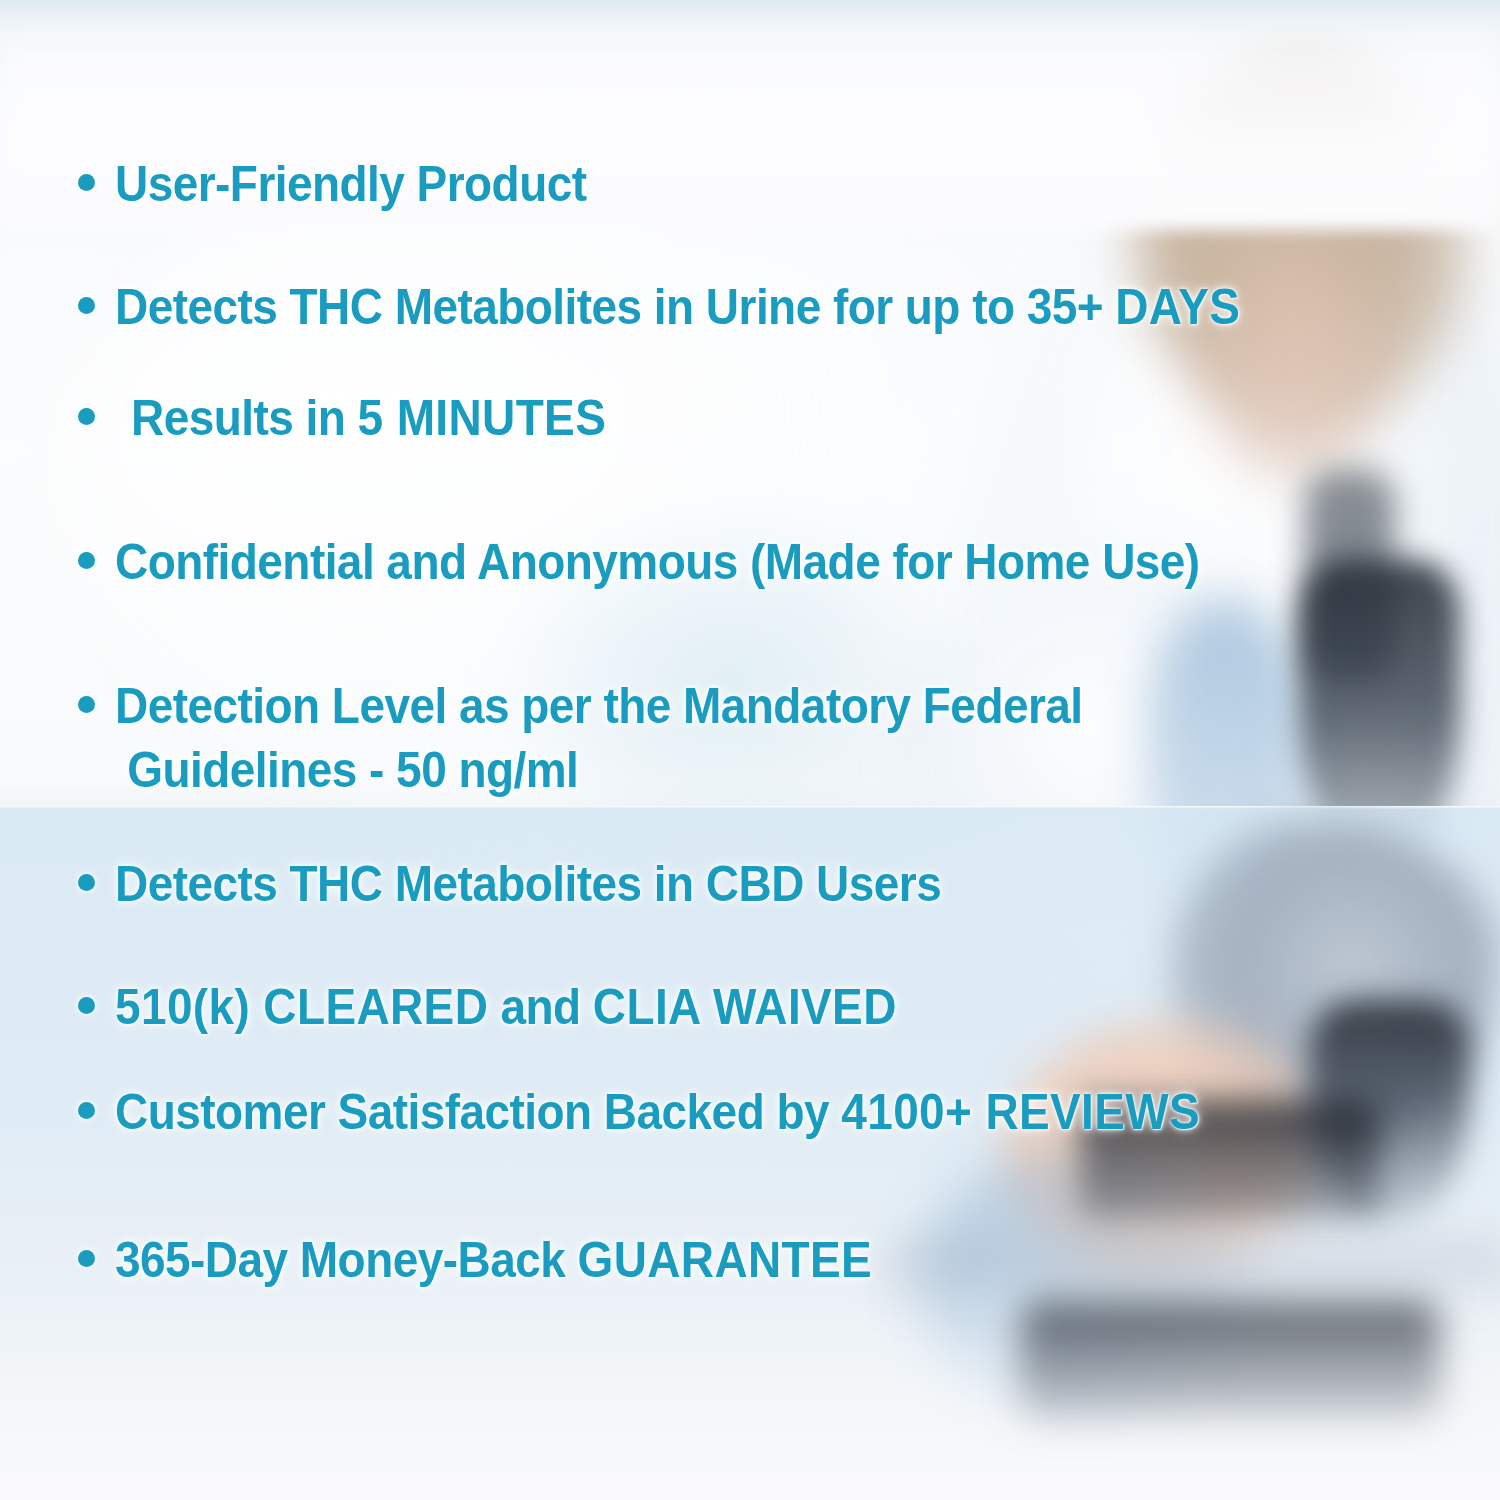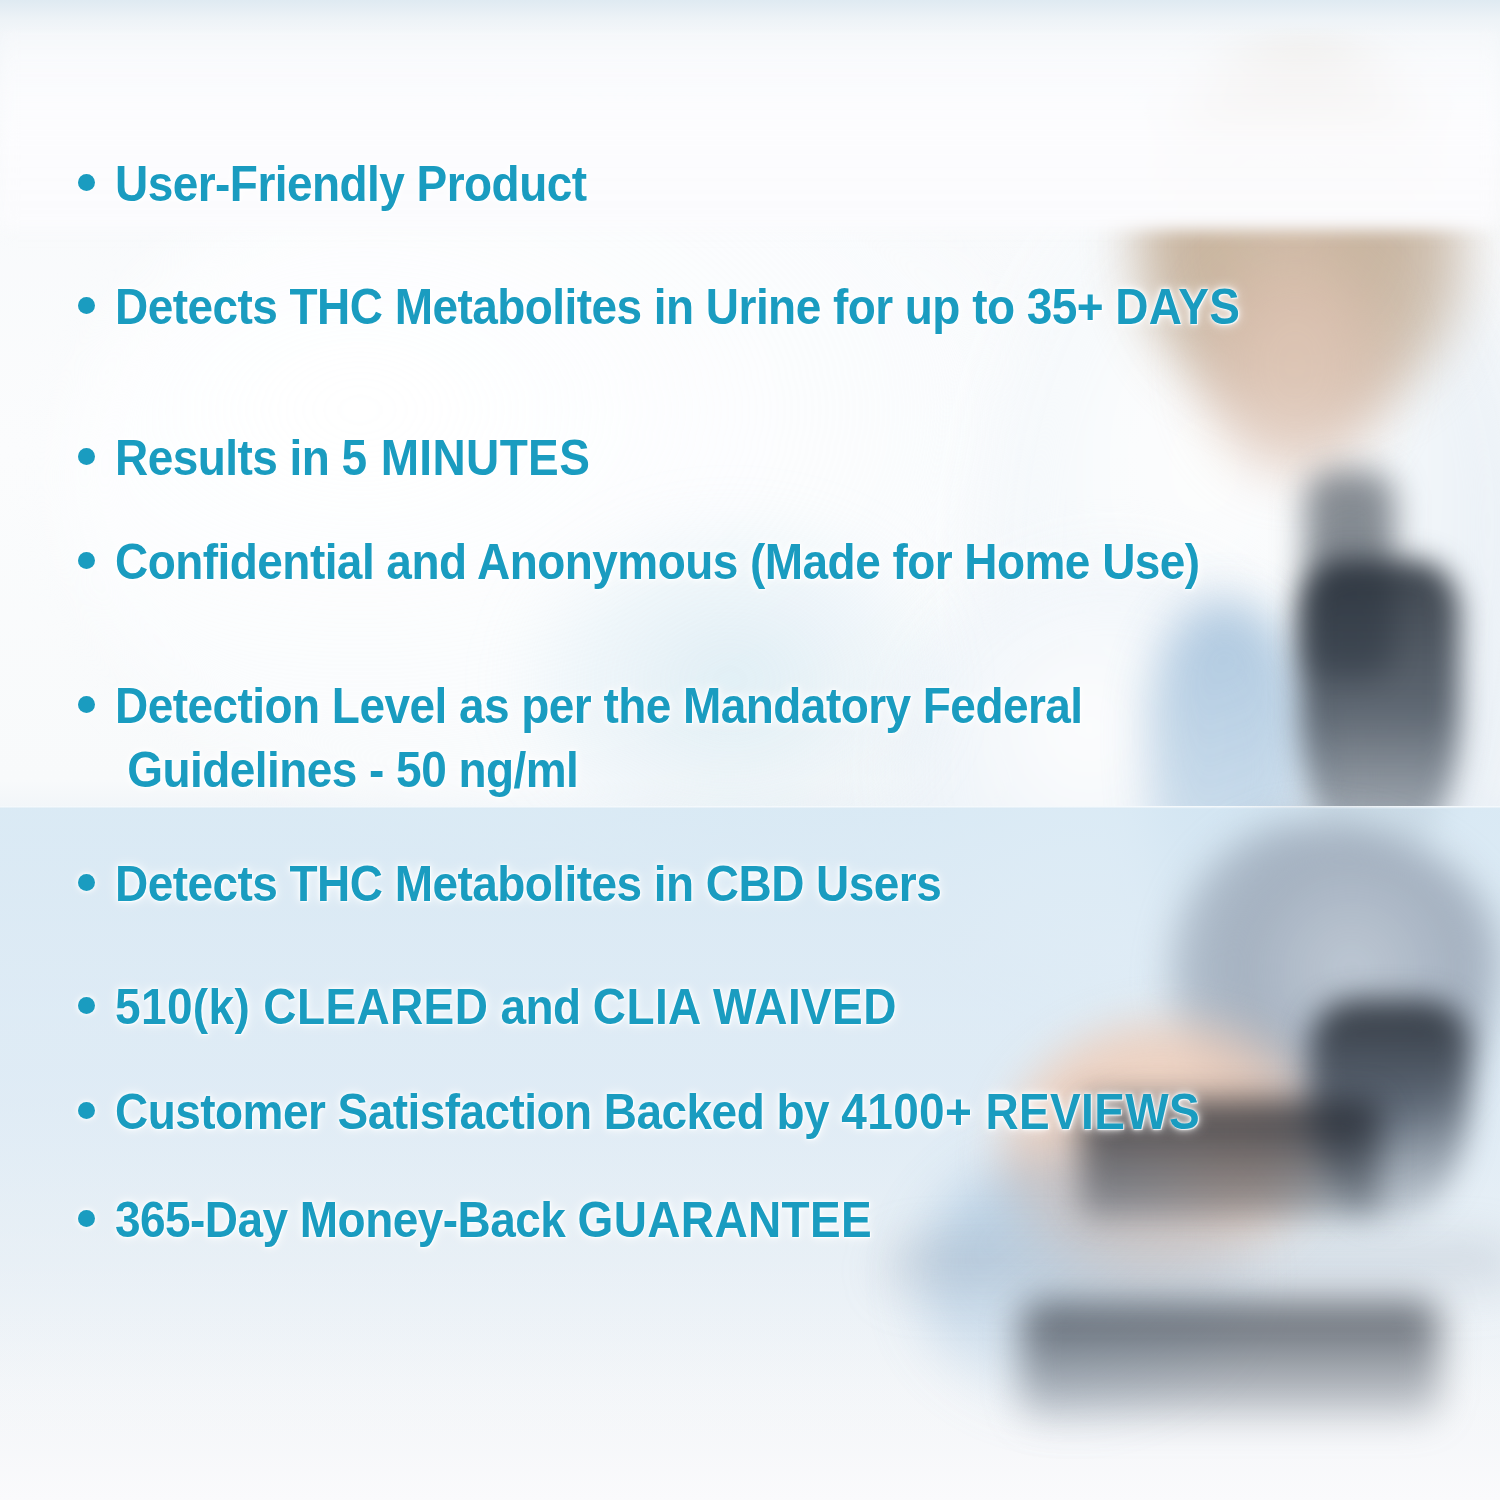--- a/index.html
+++ b/index.html
@@ -176,27 +176,27 @@
        0 0 3px rgba(255,255,255,.98),
        0 0 7px rgba(255,255,255,.92),
        0 0 14px rgba(255,255,255,.75),
        1px 1px 0 rgba(255,255,255,.65);
   }
   .em{ letter-spacing:0.4px; }
 
   
   .i0{ left:78px; top:152px; }
   .i1{ left:78px; top:275px; }
-  .i2{ left:78px; top:426px; }
+  .i2{ left:78px; top:386px;gap:16px; }
   .i3{ left:78px; top:530px; }
   .i4{ left:78px; top:655px;margin-top:19px; }
   .i5{ left:78px; top:852px;justify-content:center; }
   .i6{ left:78px; top:975px; }
   .i7{ left:78px; top:1080px; }
-  .i8{ left:78px; top:1188px; }
+  .i8{ left:78px; top:1228px; }
 
   .bullet-offset{ margin-top:22px; }
 </style>
 </head>
 <body>
 
 <div id="stage">
 
   <div class="bg-layer bg-base"></div>
   <div class="blob topglass"></div>

